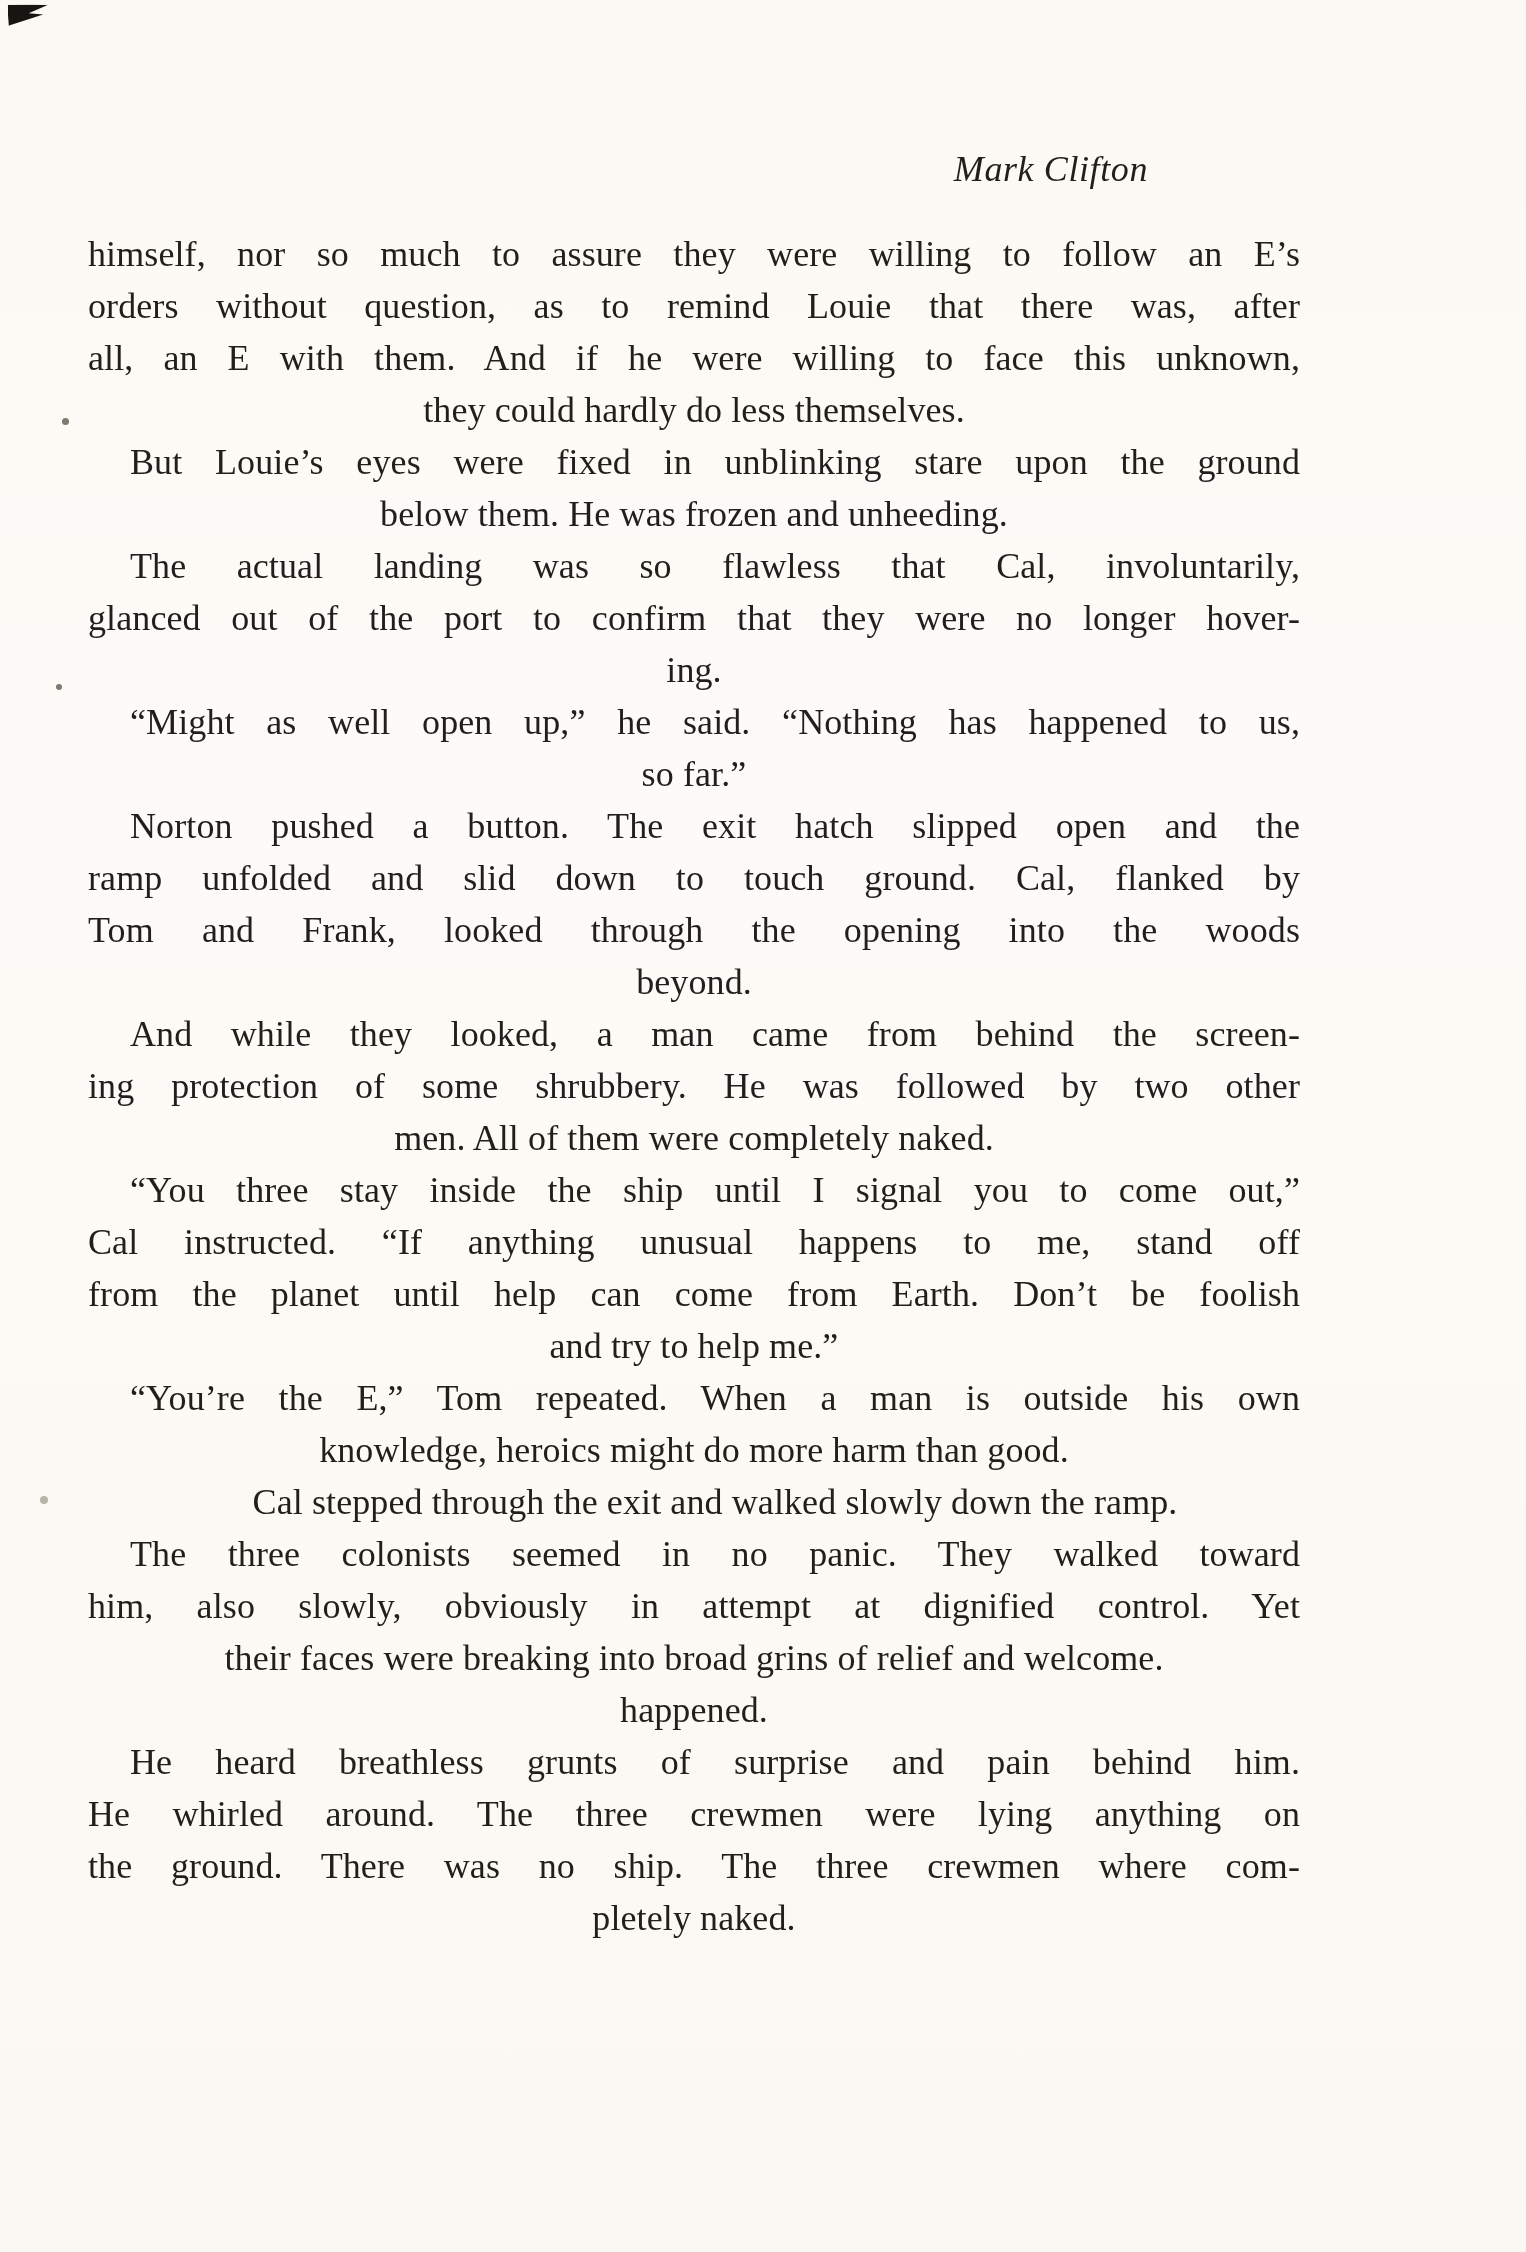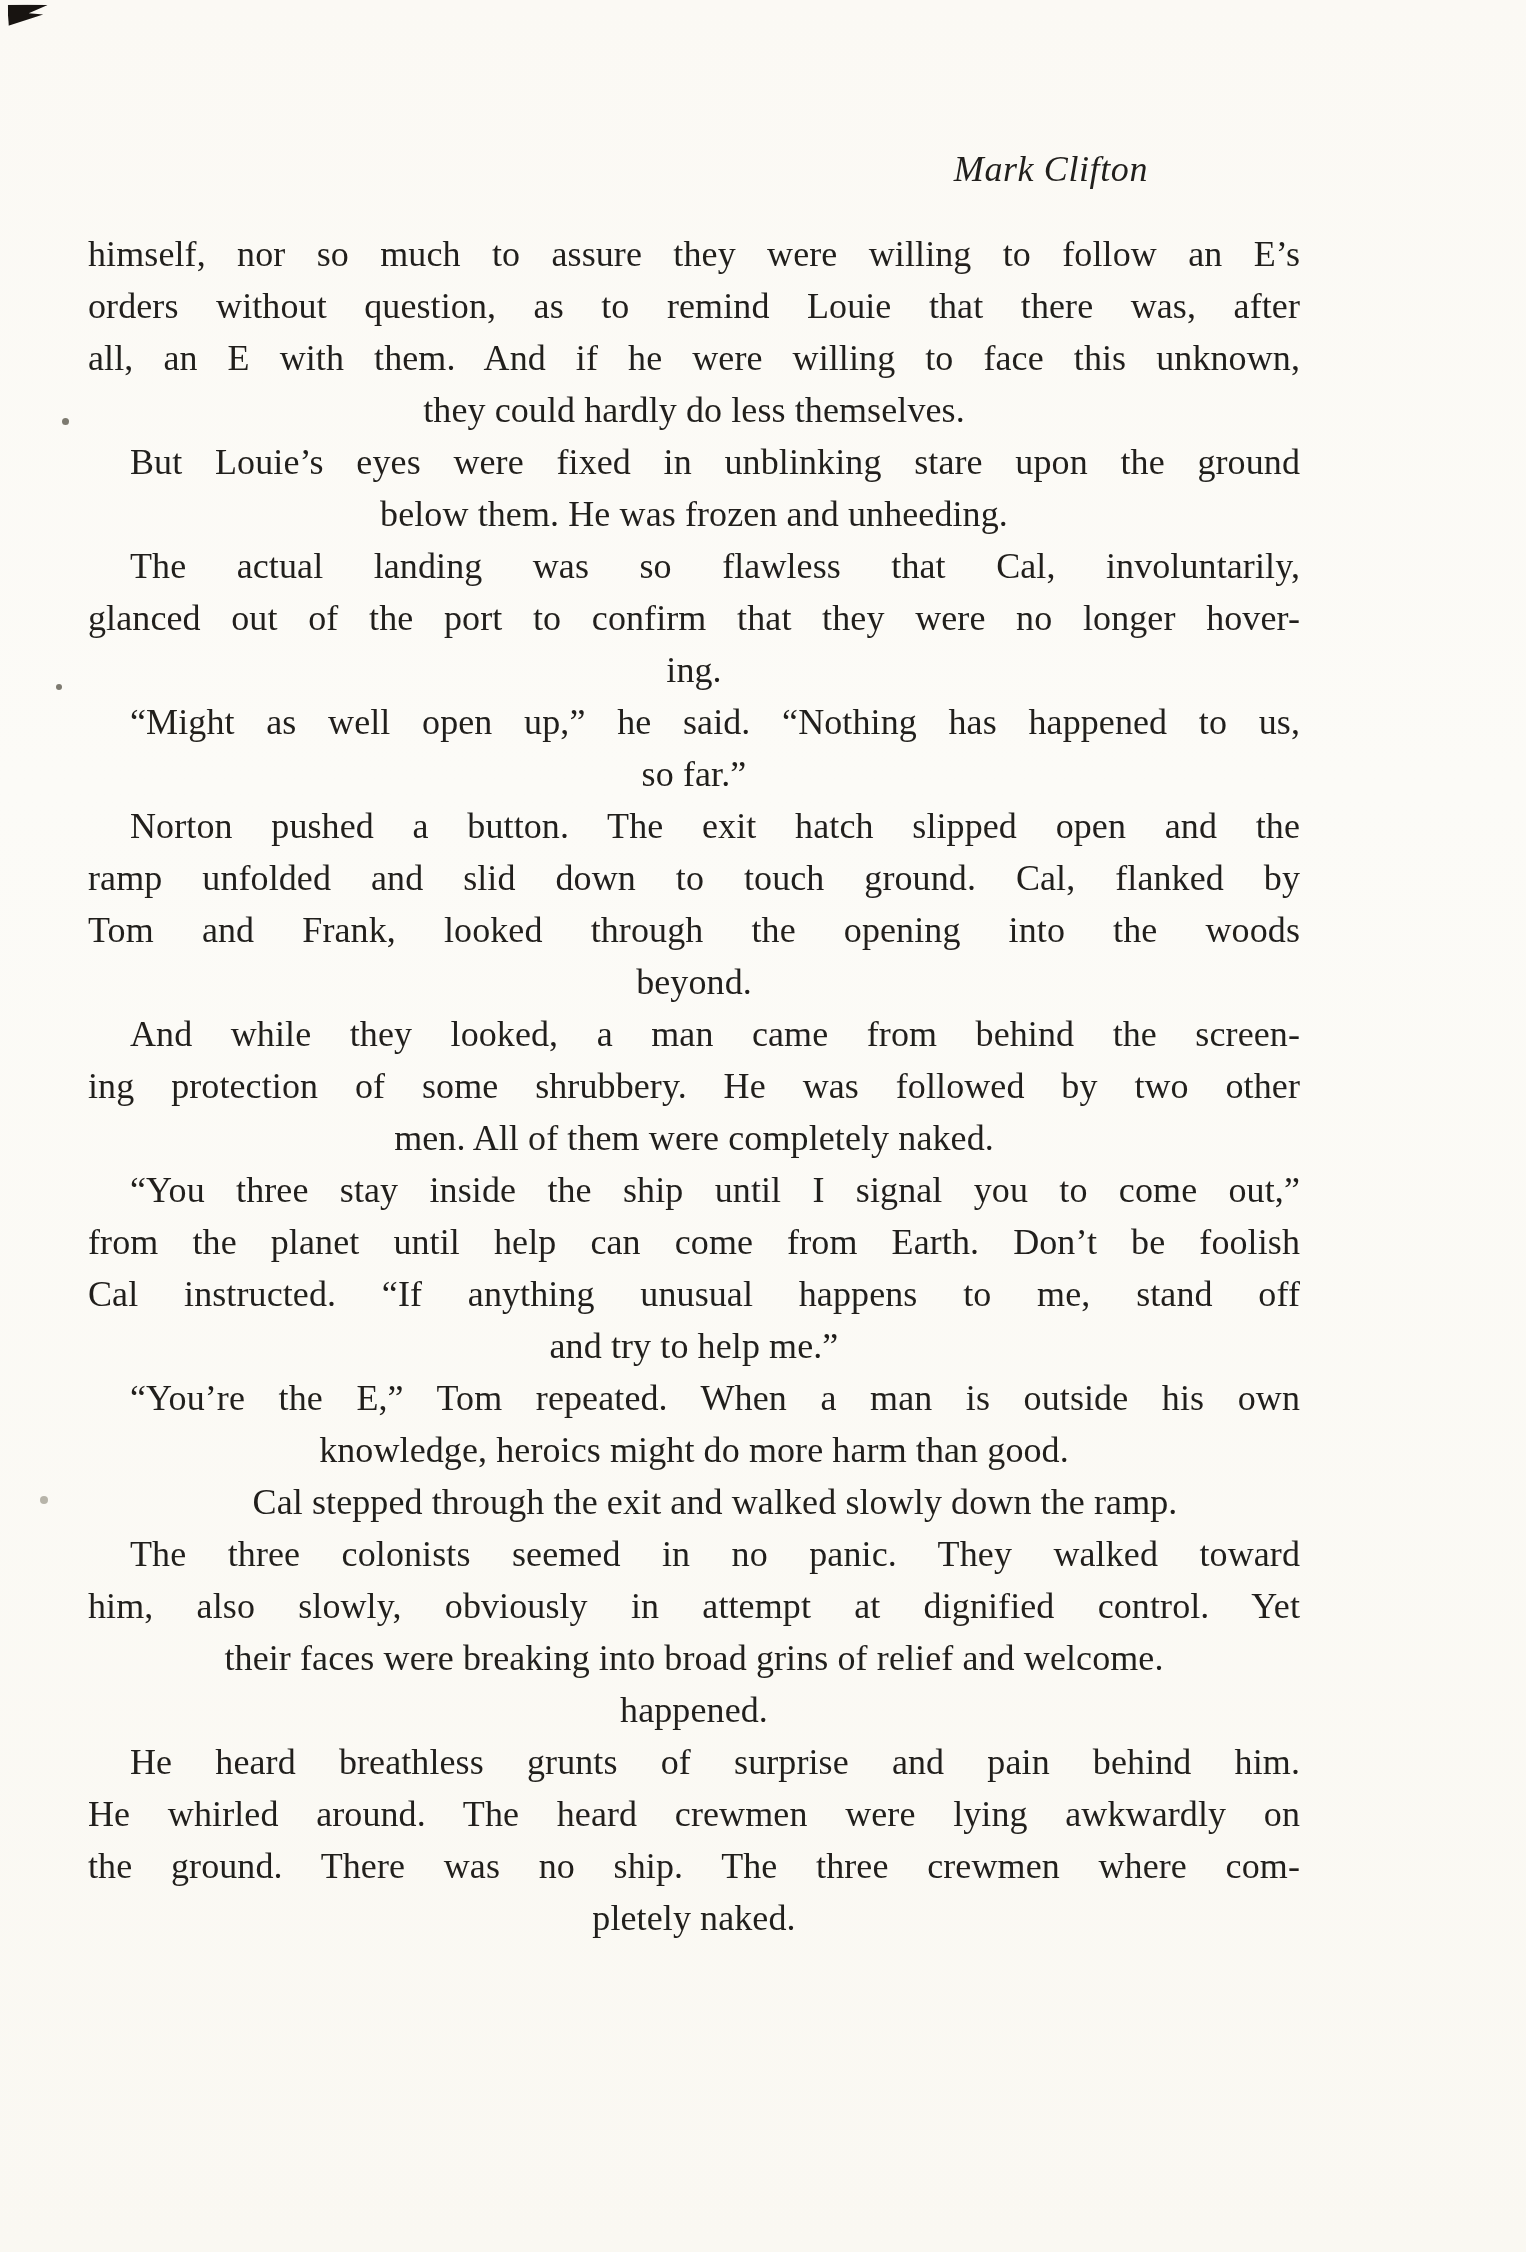--- a/index.html
+++ b/index.html
@@ -115,41 +115,41 @@
         <div class="line justified">Tom and Frank, looked through the opening into the woods</div>
         <div class="line">beyond.</div>
       </div>
       <div class="paragraph">
         <div class="line justified indented">And while they looked, a man came from behind the screen-</div>
         <div class="line justified">ing protection of some shrubbery. He was followed by two other</div>
         <div class="line">men. All of them were completely naked.</div>
       </div>
       <div class="paragraph">
         <div class="line justified indented">“You three stay inside the ship until I signal you to come out,”</div>
+        <div class="line justified">Cal instructed. “If anything unusual happens to me, stand off</div>
         <div class="line justified">from the planet until help can come from Earth. Don’t be foolish</div>
-        <div class="line justified">Cal instructed. “If anything unusual happens to me, stand off</div>
         <div class="line">and try to help me.”</div>
       </div>
       <div class="paragraph">
         <div class="line justified indented">“You’re the E,” Tom repeated. When a man is outside his own</div>
         <div class="line">knowledge, heroics might do more harm than good.</div>
       </div>
       <div class="paragraph">
         <div class="line indented">Cal stepped through the exit and walked slowly down the ramp.</div>
       </div>
       <div class="paragraph">
         <div class="line justified indented">The three colonists seemed in no panic. They walked toward</div>
         <div class="line justified">him, also slowly, obviously in attempt at dignified control. Yet</div>
         <div class="line">their faces were breaking into broad grins of relief and welcome.</div>
       </div>
       <div class="paragraph">
         <div class="line">happened.</div>
       </div>
       <div class="paragraph">
         <div class="line justified indented">He heard breathless grunts of surprise and pain behind him.</div>
-        <div class="line justified">He whirled around. The heard crewmen were lying awkwardly on</div>
+        <div class="line justified">He whirled around. The three crewmen were lying anything on</div>
         <div class="line justified">the ground. There was no ship. The three crewmen where com-</div>
         <div class="line">pletely naked.</div>
       </div>
     </div>
 
 
 </div>
 
 </body></html>

